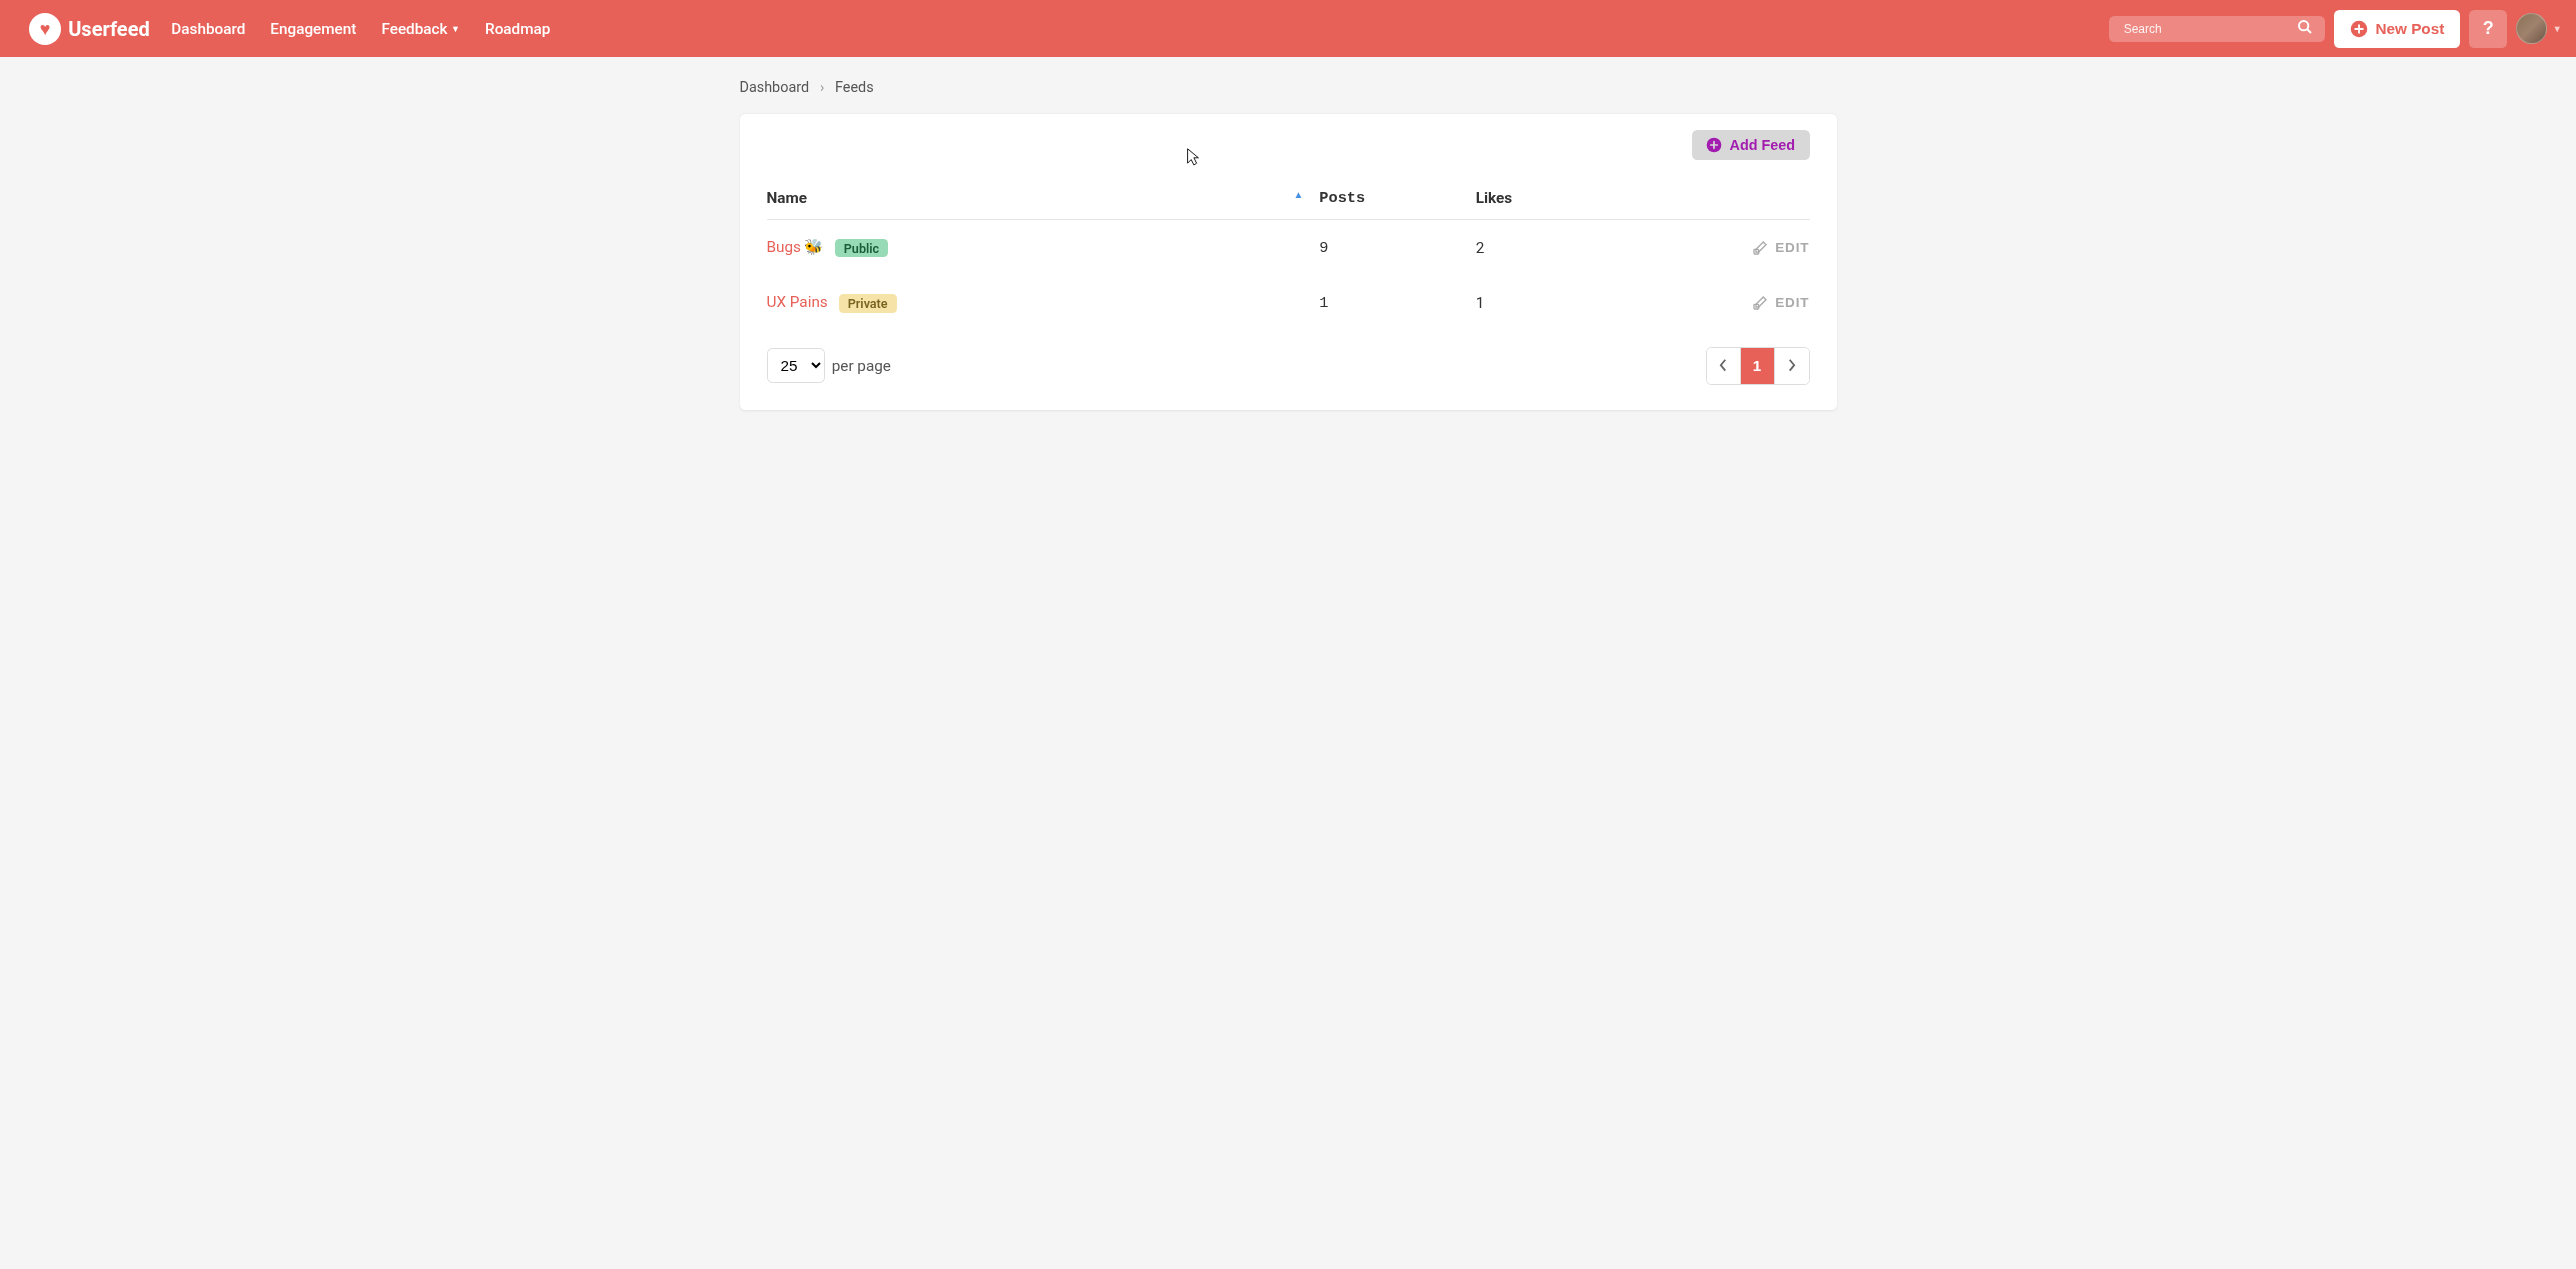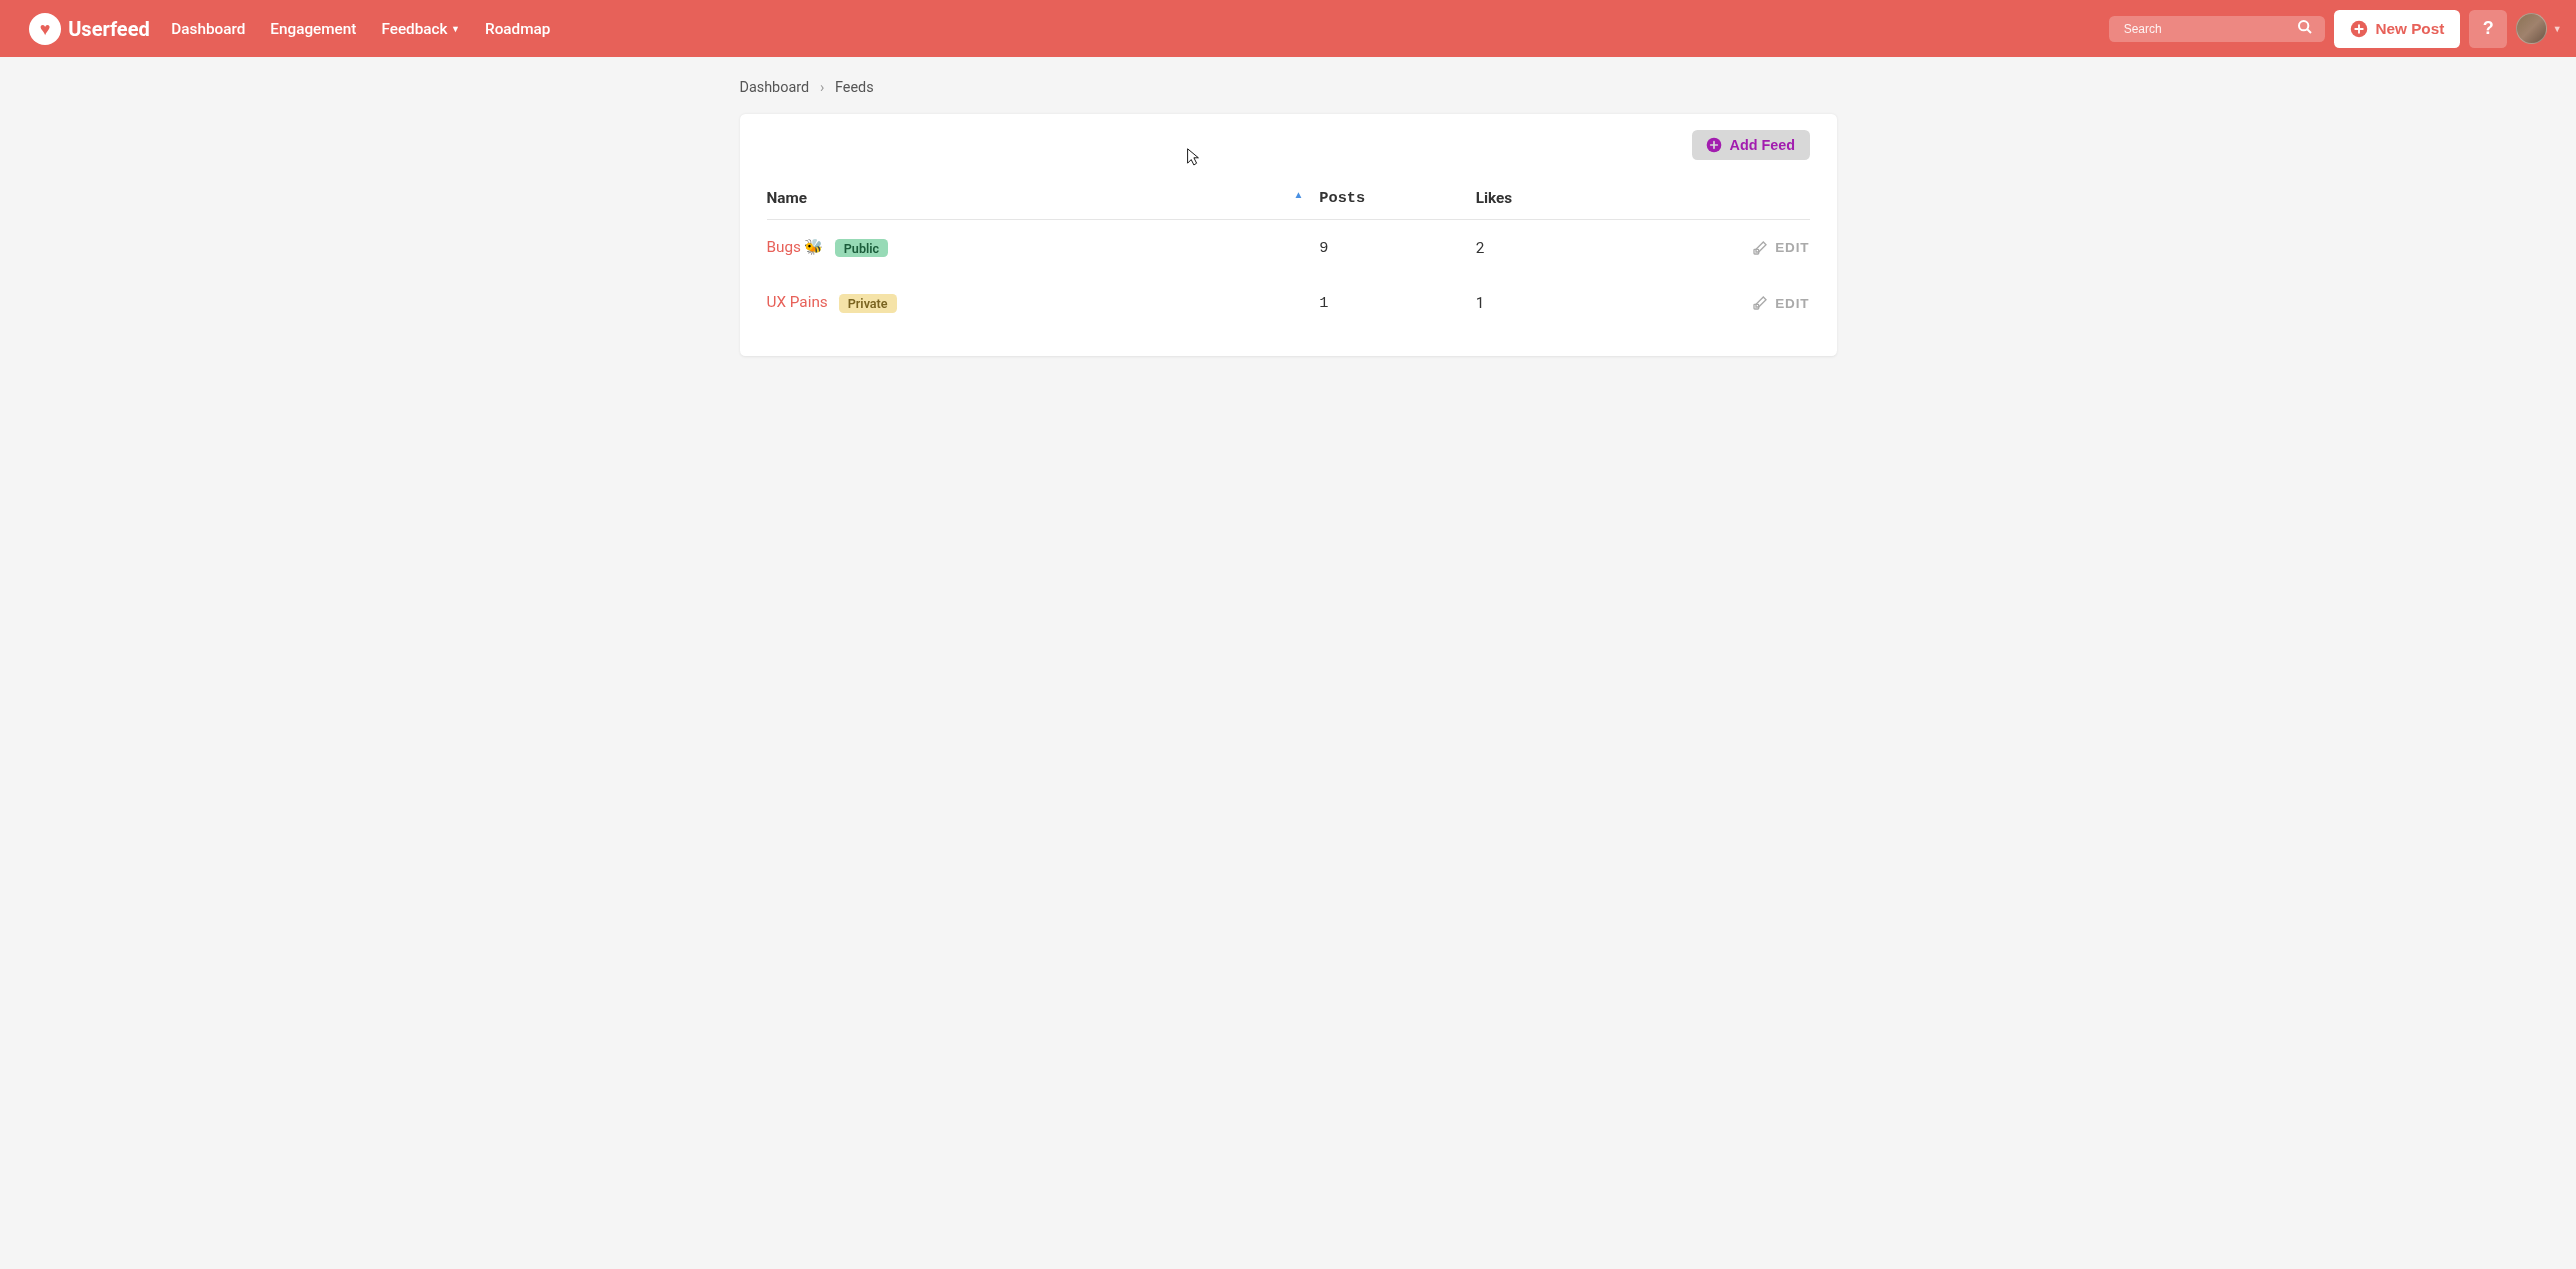--- a/index.html
+++ b/index.html
@@ -274,21 +274,20 @@
     }
     
     .edit-btn {
       background: none;
       border: none;
       color: #aaa;
       font-size: 13.5px;
       font-weight: 700;
       letter-spacing: 0.9px;
       display: inline-flex;
-      align-items: center;
       gap: 7.2px;
       cursor: pointer;
       float: right;
     }
     
     .edit-icon {
       width: 16px;
       height: 16px;
     }
     
@@ -474,19 +473,41 @@
           <path d="M3 21h18" stroke-width="0"></path>
           <rect x="3" y="14" width="7" height="7" rx="1" fill="none"></rect>
         </svg>
         <span>EDIT</span>
       </button>
     </td>
   </tr>
         </tbody>
     </table>
 
+    <div class="card-footer">
+      <div class="per-page-wrapper">
+        <select class="per-page-select">
+          <option>25</option>
+        </select>
+        <span>per page</span>
+      </div>
+
+      <div class="pagination">
+        <button class="page-btn">
+          <svg class="chevron-svg" viewBox="0 0 10 16" fill="none" stroke="currentColor" stroke-width="2">
+              <polyline points="7,2 2,8 7,14"></polyline>
+            </svg>
+        </button>
+        <button class="page-btn active">1</button>
+        <button class="page-btn">
+          <svg class="chevron-svg" viewBox="0 0 10 16" fill="none" stroke="currentColor" stroke-width="2">
+              <polyline points="3,2 8,8 3,14"></polyline>
+            </svg>
+        </button>
+      </div>
+    </div>
   </div>
 </div>
 
 <svg class="cursor-overlay" width="18" height="21.6" viewBox="0 0 20 24">
   <path d="M4 2 L4 18 L8 14 L11 20 L14 18 L11 12 L16 12 Z" fill="white" stroke="black" stroke-width="1"></path>
 </svg>
 
 
 </body></html>

